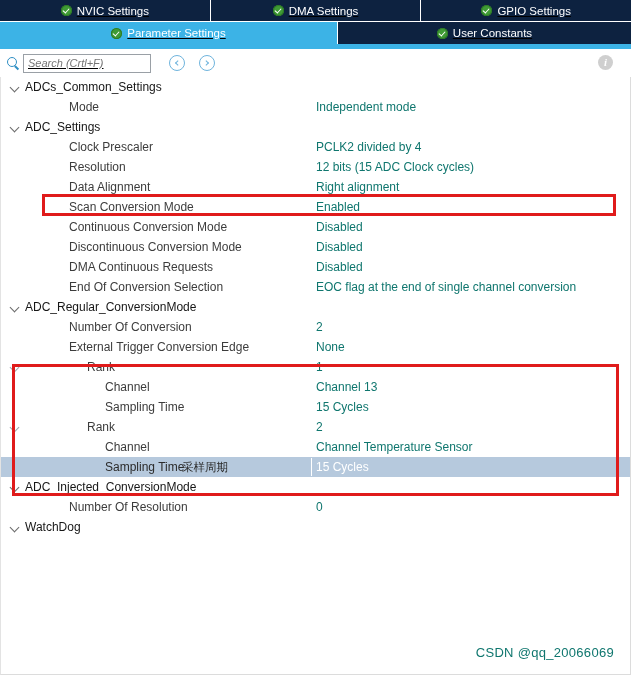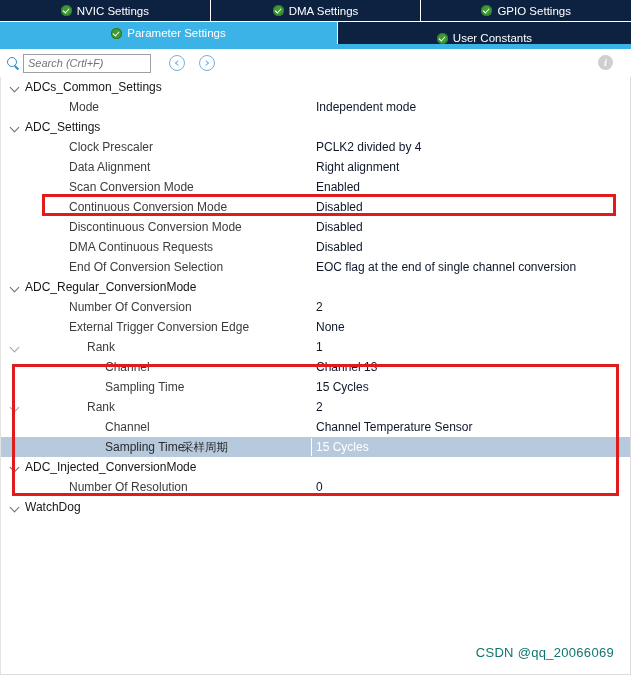--- a/index.html
+++ b/index.html
@@ -7,20 +7,21 @@
     margin: 0; padding: 0;
     width: 631px; height: 681px;
     background: #ffffff;
     font-family: "Liberation Sans", sans-serif;
     overflow: hidden;
   }
   #app {
     position: relative;
     width: 631px; height: 681px;
     background: #ffffff;
+    text-decoration: underline;
   }
 
   
   .tabrow {
     display: flex;
     width: 631px;
     height: 22px;
     background: #0d2240;
   }
   .tabrow.row1 { border-bottom: 1px solid #ffffff; }
@@ -37,21 +38,21 @@
     border-right: 1px solid #ffffff;
     cursor: pointer;
     white-space: nowrap;
   }
   .tab:last-child { border-right: none; }
   .tab.active {
     background: #3cb3e6;
     color: #ffffff;
   }
   .tabrow.row2 .tab:first-child { flex: 0 0 338px; }
-  .tabrow.row2 .tab:last-child  { flex: 1 1 auto; align-items: flex-end; }
+  .tabrow.row2 .tab:last-child  { flex: 1 1 auto; }
 
   .chk {
     width: 11px; height: 11px;
     border-radius: 50%;
     background: #3f9b35;
     display: inline-block;
     position: relative;
     flex: 0 0 auto;
     box-shadow: inset 0 0 0 1px #2e7a26;
   }
@@ -196,21 +197,21 @@
   .twisty.light::after { border-color: #9fa4aa; }
 
   .rl {
     position: absolute;
     color: #3c3c3c;
   }
   .row.group .rl { color: #161616; }
   .rv {
     position: absolute;
     left: 315px;
-    color: #0f172a;
+    color: #0f766e;
   }
   .cn-note {
     color: #e8262a;
     font-size: 11.5px;
     font-family: "DejaVu Sans", sans-serif;
   }
   .sel-divider {
     position: absolute;
     left: 310px; top: 1px;
     width: 1px; height: 18px;
@@ -302,20 +303,24 @@
       <div class="row group">
         <span class="twisty" style="left:8px"></span>
         <span class="rl" style="left:24px">ADC_Settings</span>
       </div>
 
       <div class="row">
         <span class="rl" style="left:68px">Clock Prescaler</span>
         <span class="rv">PCLK2 divided by 4</span>
       </div>
 
+      <div class="row">
+        <span class="rl" style="left:68px">Resolution</span>
+        <span class="rv">12 bits (15 ADC Clock cycles)</span>
+      </div>
 
       <div class="row">
         <span class="rl" style="left:68px">Data Alignment</span>
         <span class="rv">Right alignment</span>
       </div>
 
       <div class="row">
         <span class="rl" style="left:68px">Scan Conversion Mode</span>
         <span class="rv">Enabled</span>
       </div>

